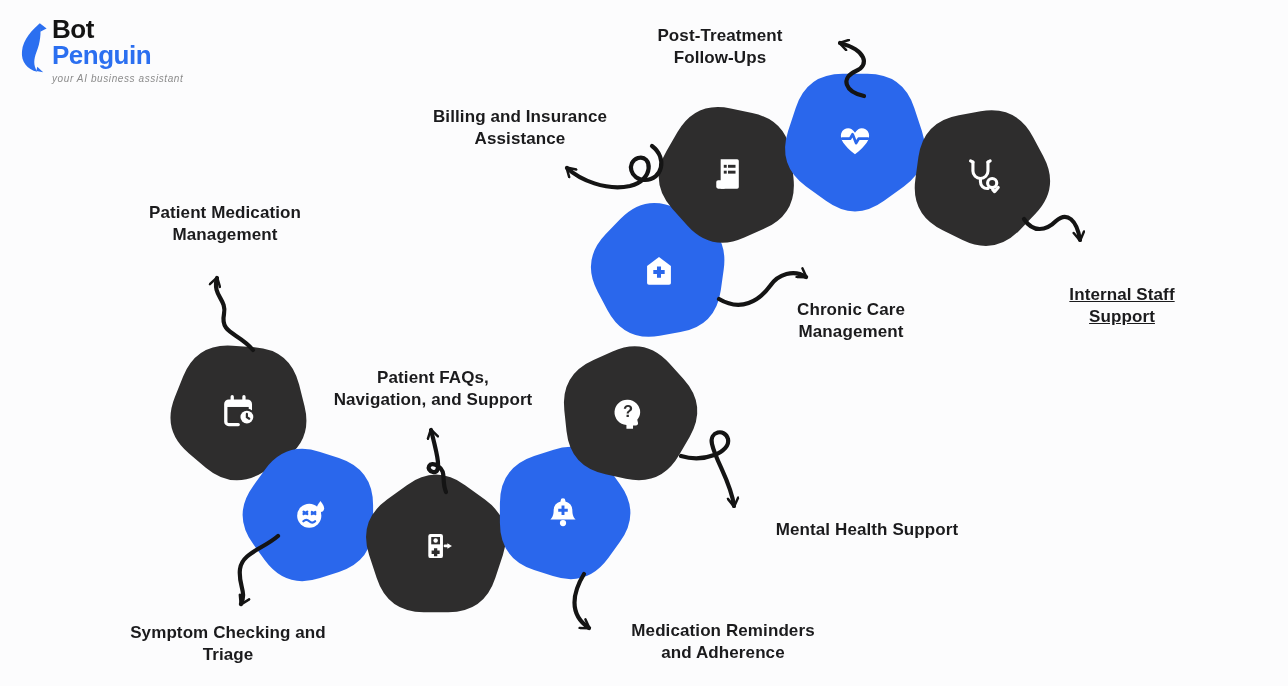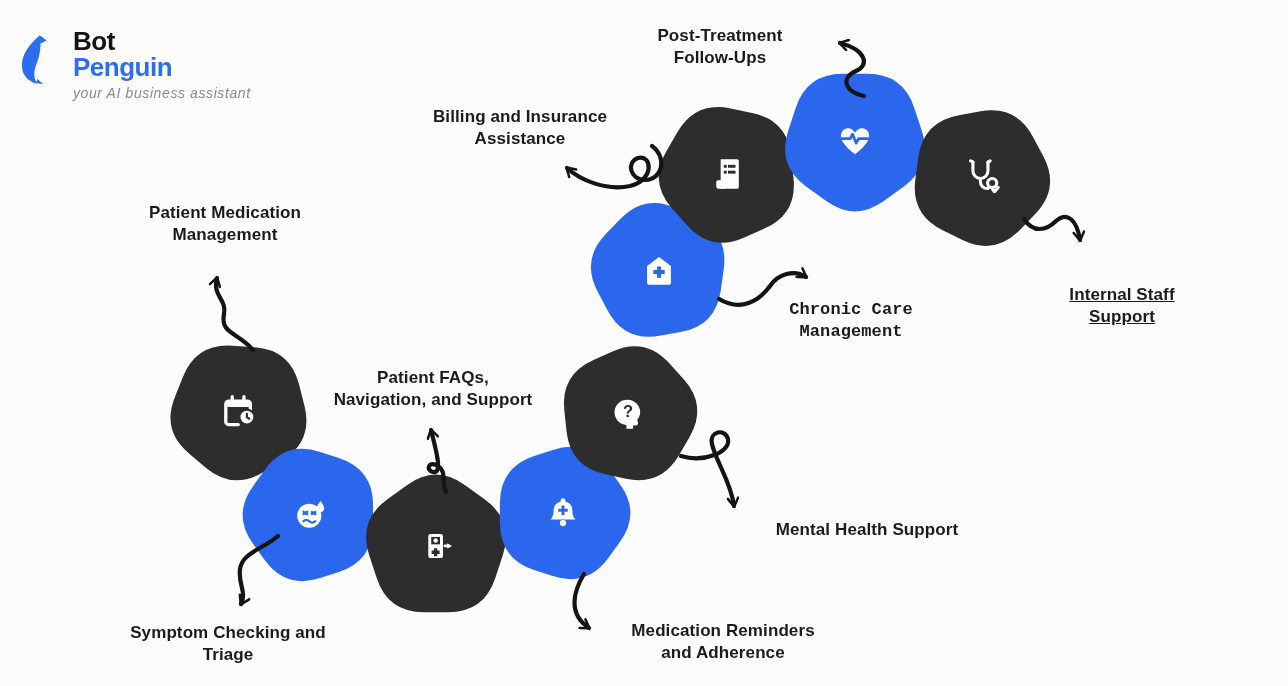--- a/index.html
+++ b/index.html
@@ -6,26 +6,26 @@
   #canvas{
     position:relative;width:1288px;height:686px;overflow:hidden;
     background:#fcfcfd;font-family:"Liberation Sans",sans-serif;
   }
   #diagram-svg{position:absolute;left:0;top:0;z-index:1;}
   .label{
     position:absolute;z-index:2;transform:translateX(-50%);
     font-size:17px;font-weight:700;line-height:21.5px;color:#1b1b1d;
     text-align:center;white-space:pre-line;letter-spacing:.1px;
   }
-  #logo{position:absolute;left:16px;top:28px;z-index:3;display:flex;align-items:flex-start;gap:23px;}
+  #logo{position:absolute;left:16px;top:16px;z-index:3;display:flex;align-items:flex-start;gap:2px;}
   #logo .penguin{width:34px;height:52px;margin-top:6px;}
   #logo .words{display:flex;flex-direction:column;}
   .brand-top{font-size:26px;font-weight:800;color:#141414;line-height:26px;letter-spacing:-.5px;}
   .brand-bottom{font-size:26px;font-weight:800;color:#2b6ff0;line-height:27px;letter-spacing:-.5px;}
-  .tagline{font-size:14px;font-style:italic;color:#8b8b8b;margin-top:4px;letter-spacing:.6px;}
+  .tagline{font-size:10px;font-style:italic;color:#8b8b8b;margin-top:4px;letter-spacing:.6px;}
 </style>
 </head>
 <body>
 
 <div id="canvas">
 
   <div id="logo">
     <svg class="penguin" viewBox="0 0 40 60">
       <path d="M28,1 C20,8 8,20 7,34 C6,46 13,55 25,58 C20,50 21,43 24,35 C28.5,24.5 30,12 28,1 Z" fill="#2b6ff0"></path>
       <path d="M28,1 L36,7 L28.5,11 Z" fill="#2b6ff0"></path>
@@ -151,20 +151,20 @@
 
   <div class="label" style="left:225px;top:202px;">Patient Medication
 Management</div>
   <div class="label" style="left:228px;top:622px;">Symptom Checking and
 Triage</div>
   <div class="label" style="left:433px;top:347px;margin-top:20px;">Patient FAQs,
 Navigation, and Support</div>
   <div class="label" style="left:723px;top:620px;">Medication Reminders
 and Adherence</div>
   <div class="label" style="left:867px;top:519px;">Mental Health Support</div>
-  <div class="label" style="left:851px;top:299px;font-family:Liberation Mono, monospace;">Chronic Care
+  <div class="label" style="left:851px;top:299px;">Chronic Care
 Management</div>
   <div class="label" style="left:720px;top:25px;">Post-Treatment
 Follow-Ups</div>
   <div class="label" style="left:520px;top:106px;">Billing and Insurance
 Assistance</div>
   <div class="label" style="left:1122px;top:284px;text-decoration:underline;">Internal Staff Support</div>
 </div>
 
 </body></html>

